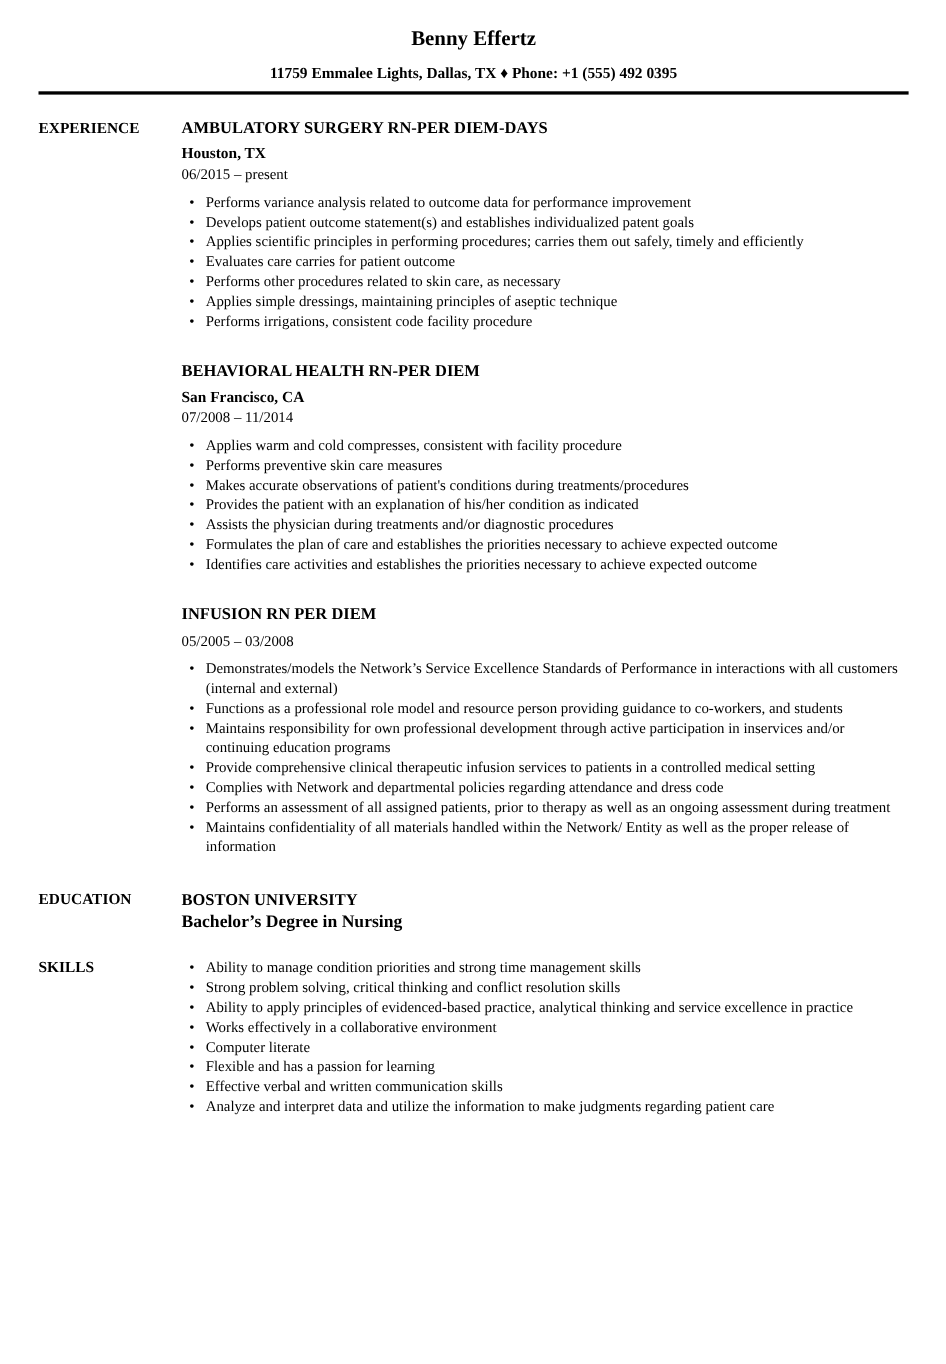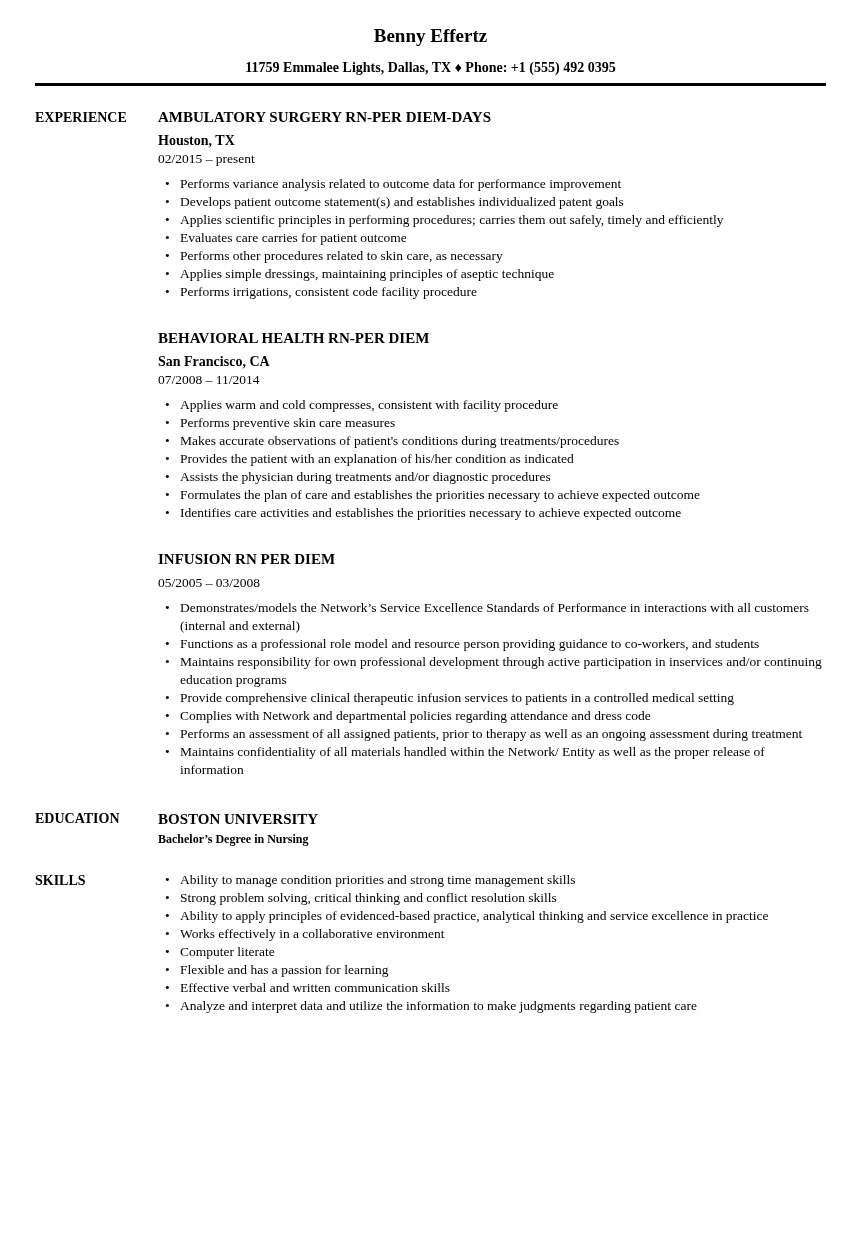--- a/index.html
+++ b/index.html
@@ -35,20 +35,21 @@
     margin-top: 12px;
   }
   .divider {
     border: none;
     border-top: 3px solid #000000;
     margin: 6px 0 0 0;
   }
   .section {
     display: flex;
     margin-top: 22px;
+    gap: 7px;
   }
   .section-label {
     width: 123px;
     flex-shrink: 0;
     font-size: 14px;
     font-weight: bold;
     line-height: 19px;
   }
   .section-content {
     flex: 1;
@@ -92,21 +93,21 @@
   }
   .education-section {
     margin-top: 30px;
   }
   .education-school {
     font-size: 15px;
     font-weight: bold;
     line-height: 20px;
   }
   .education-degree {
-    font-size: 12px;
+    font-size: 16px;
     font-weight: bold;
     line-height: 20px;
   }
 </style>
 </head>
 <body>
 
 <div class="page">
 
   <div class="header">
@@ -115,21 +116,21 @@
   </div>
 
   <hr class="divider">
 
   <div class="section">
     <div class="section-label">EXPERIENCE</div>
     <div class="section-content">
         <div class="job">
           <div class="job-title">AMBULATORY SURGERY RN-PER DIEM-DAYS</div>
           <div class="job-location">Houston, TX</div>
-          <div class="job-dates">02/2015 – present</div>
+          <div class="job-dates">06/2015 – present</div>
           <ul class="bullets">
             <li class="bullet">Performs variance analysis related to outcome data for performance improvement</li>
             <li class="bullet">Develops patient outcome statement(s) and establishes individualized patent goals</li>
             <li class="bullet">Applies scientific principles in performing procedures; carries them out safely, timely and efficiently</li>
             <li class="bullet">Evaluates care carries for patient outcome</li>
             <li class="bullet">Performs other procedures related to skin care, as necessary</li>
             <li class="bullet">Applies simple dressings, maintaining principles of aseptic technique</li>
             <li class="bullet">Performs irrigations, consistent code facility procedure</li>
           </ul>
         </div>

